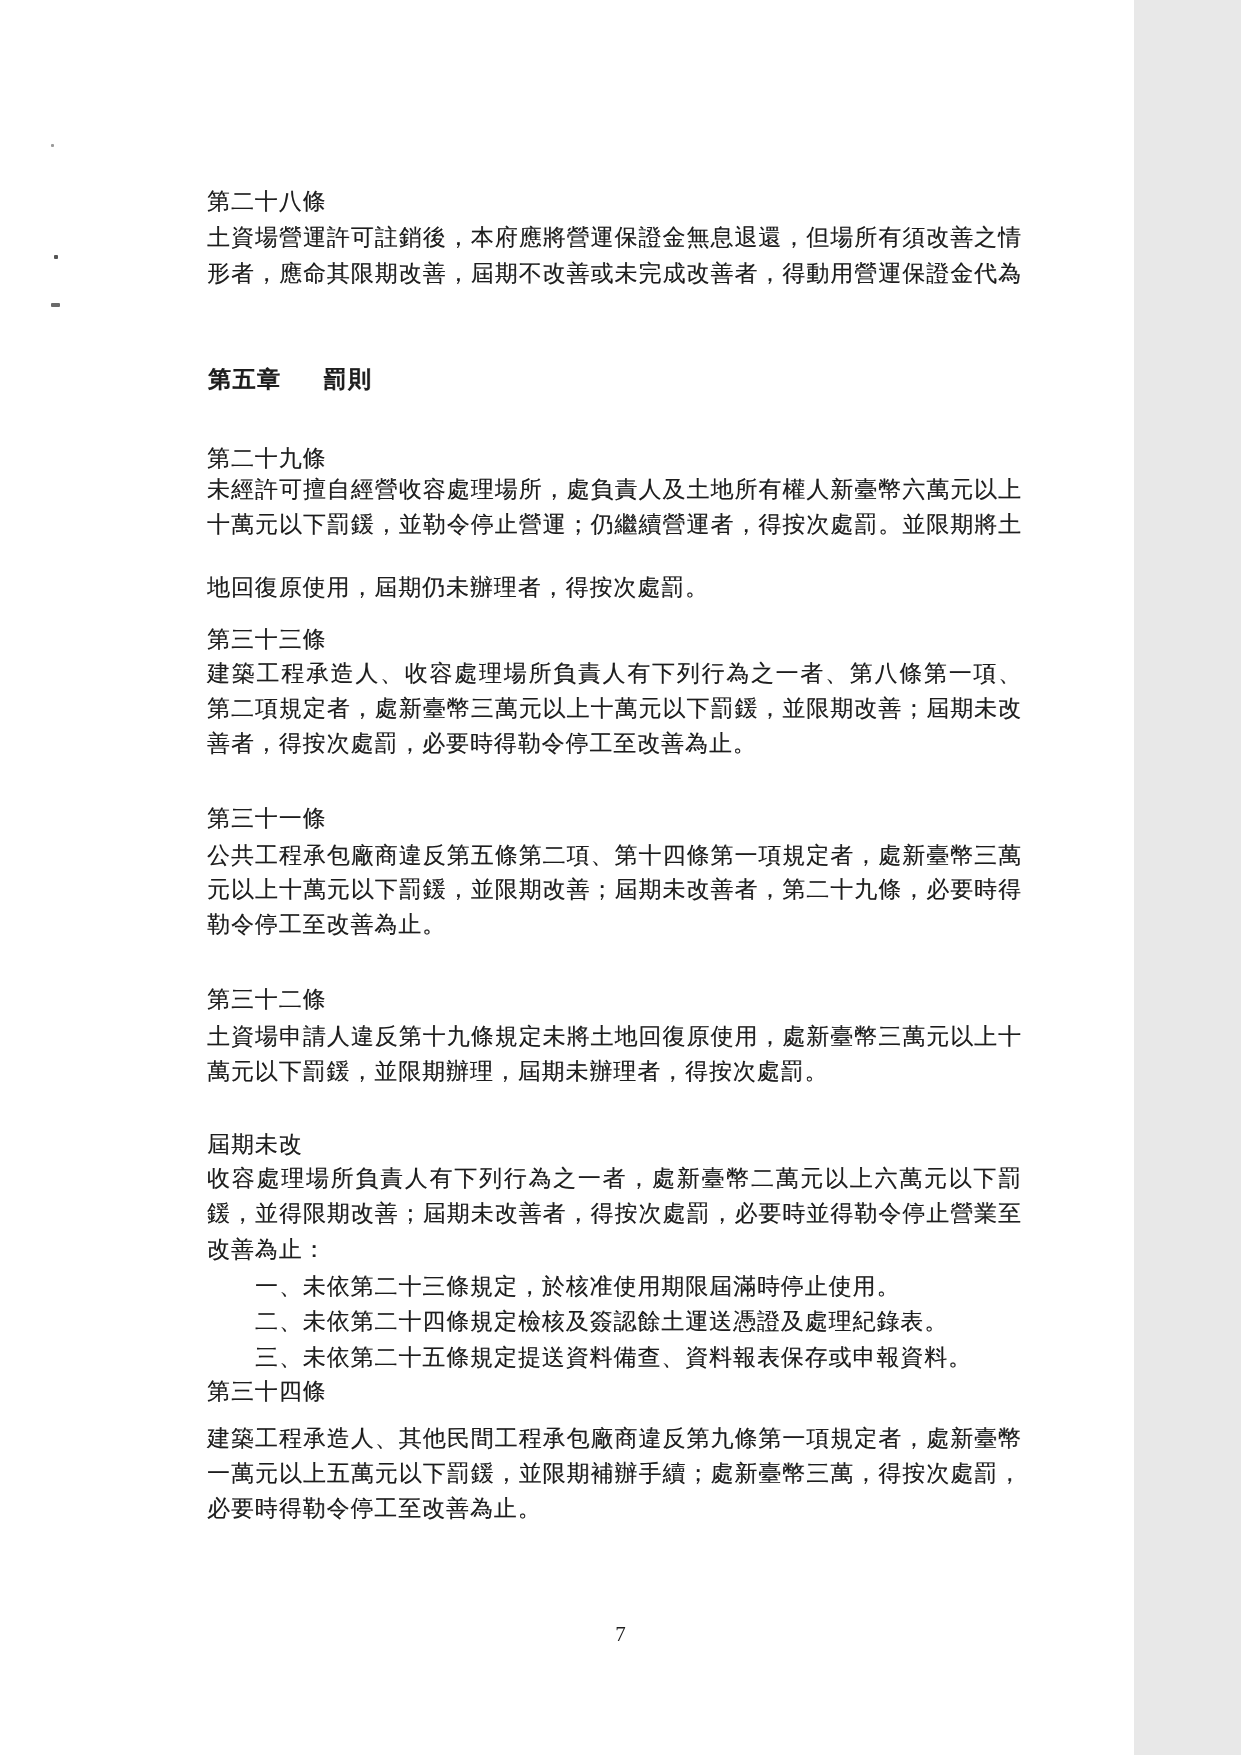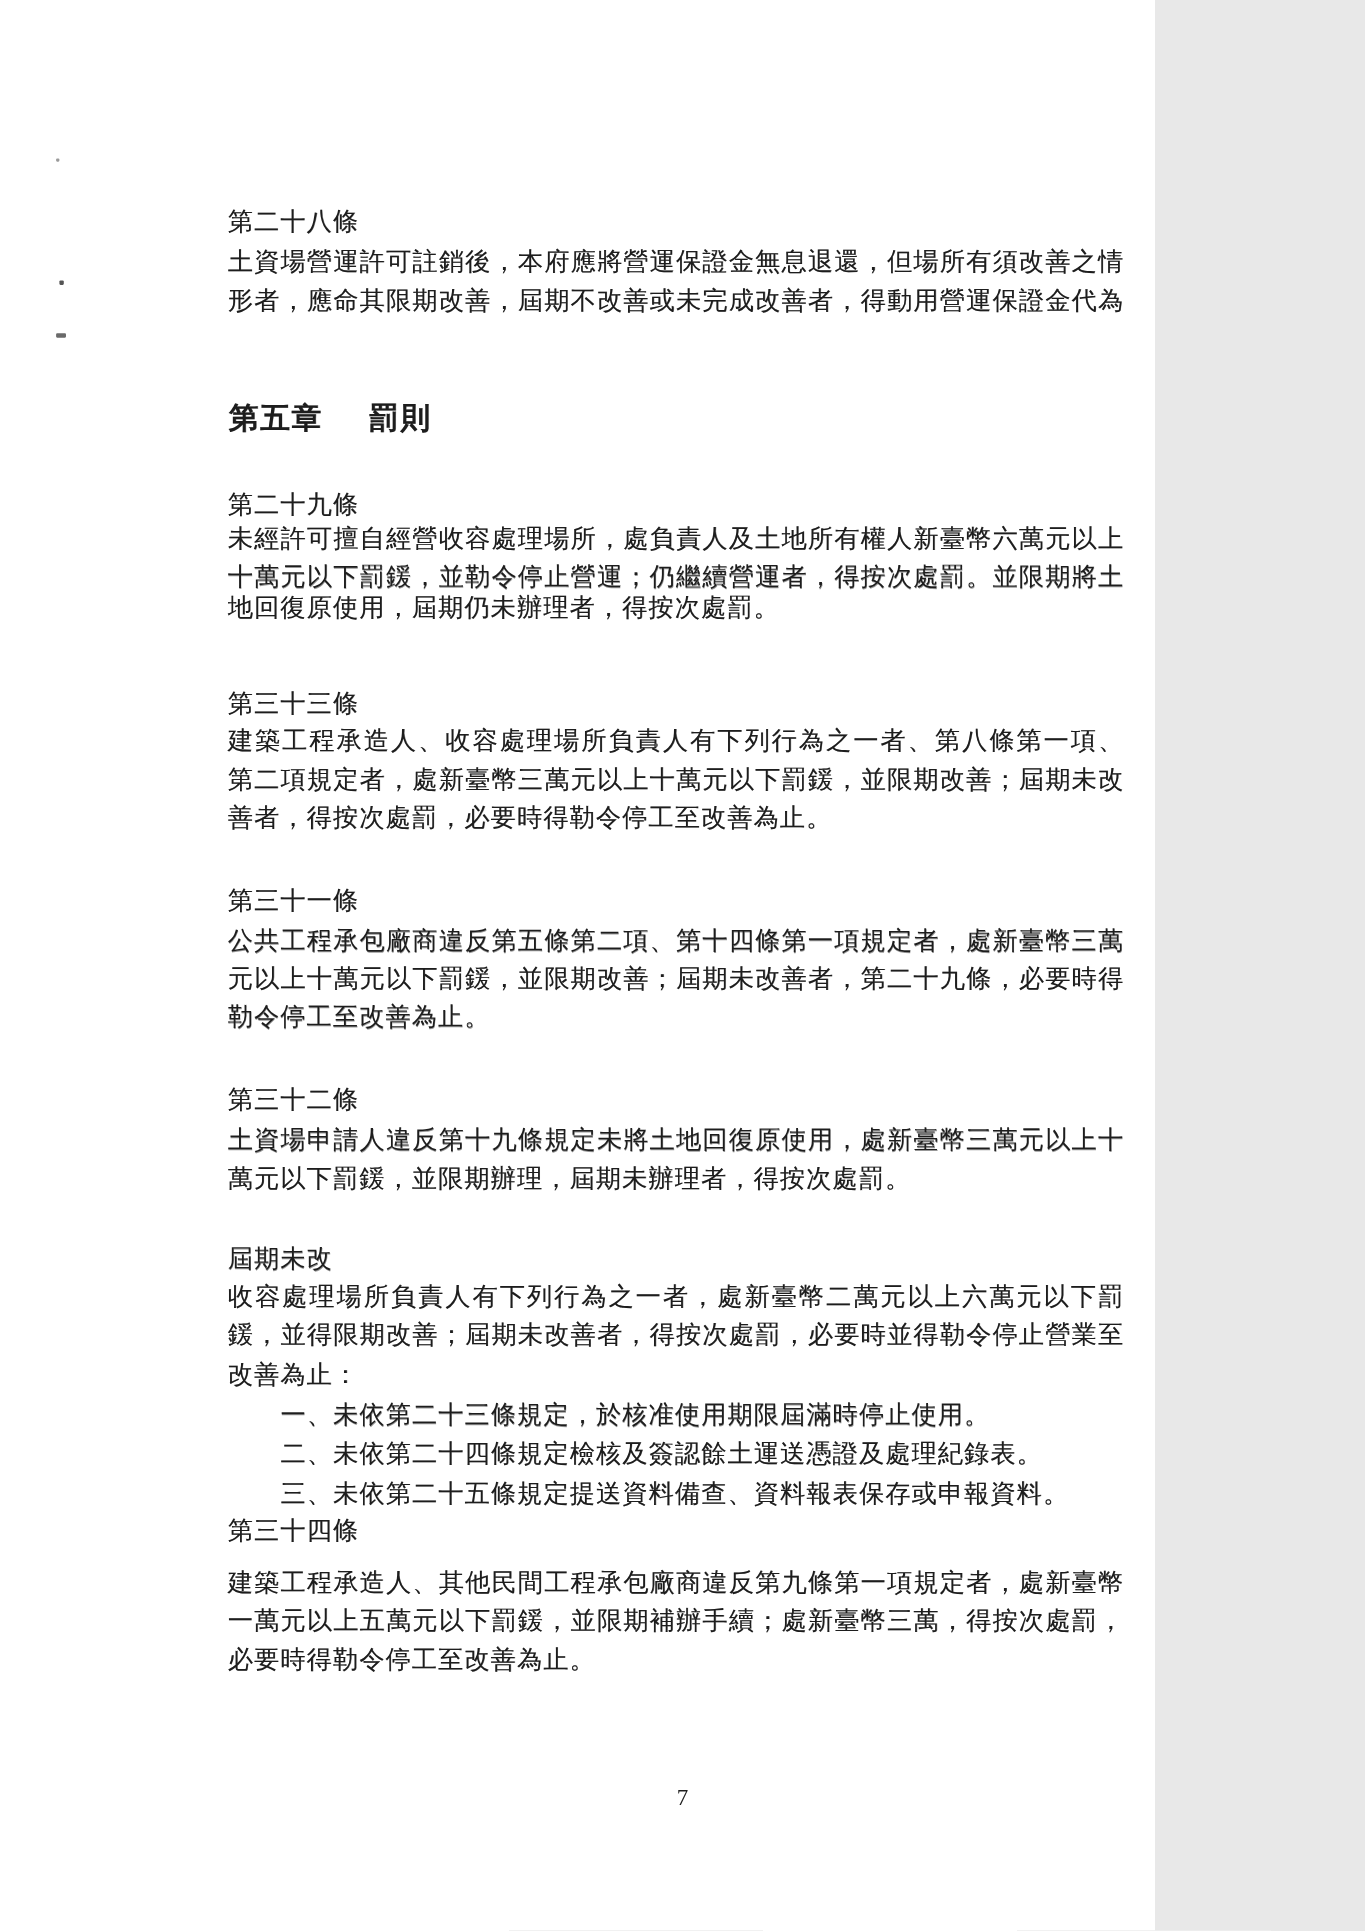--- a/index.html
+++ b/index.html
@@ -1,39 +1,39 @@
 <!DOCTYPE html>
 <html><head>
 <meta charset="utf-8">
 <style>
   html,body { margin:0; padding:0; background:#e8e8e8; }
   .page {
     position:relative;
-    width:1050px; height:1755px;
+    width:1134px; height:1755px;
     background:#ffffff;
     overflow:hidden;
     font-family:"Liberation Serif","DejaVu Serif",serif;
     color:#1d1d1d;
   }
   .h, .l {
     position:absolute;
     left:207px; width:815px;
     font-size:23px; line-height:36px;
     letter-spacing:0.9px;
     text-shadow:0.3px 0.3px 0.5px rgba(25,25,25,0.45);
   }
   .fill {
     text-align:justify;
     text-align-last:justify;
   }
   .item { padding-left:48px; width:767px; }
   .chapter {
     position:absolute;
     left:208px; top:364px;
-    font-size:27px; line-height:32px;
+    font-size:23px; line-height:32px;
     font-weight:bold;
     letter-spacing:1.5px;
     text-shadow:0.4px 0.4px 0.5px rgba(25,25,25,0.5);
   }
   .chapter-title { margin-left:42px; }
   .pageno {
     position:absolute;
     top:1621px; left:0; width:1241px;
     text-align:center;
     font-size:21px; line-height:26px;
@@ -50,21 +50,21 @@
   <div class="l fill" style="top:220px">土資場營運許可註銷後，本府應將營運保證金無息退還，但場所有須改善之情</div>
   <div class="l fill" style="top:256px">形者，應命其限期改善，屆期不改善或未完成改善者，得動用營運保證金代為</div>
 
   <div class="chapter">
     <span>第五章</span><span class="chapter-title">罰則</span>
   </div>
 
   <div class="h" style="top:441px">第二十九條</div>
   <div class="l fill" style="top:507px">十萬元以下罰鍰，並勒令停止營運；仍繼續營運者，得按次處罰。並限期將土</div>
   <div class="l fill" style="top:472px">未經許可擅自經營收容處理場所，處負責人及土地所有權人新臺幣六萬元以上</div>
-  <div class="l" style="top:535px">地回復原使用，屆期仍未辦理者，得按次處罰。</div>
+  <div class="l" style="top:570px">地回復原使用，屆期仍未辦理者，得按次處罰。</div>
 
   <div class="h" style="top:622px">第三十三條</div>
   <div class="l fill" style="top:656px">建築工程承造人、收容處理場所負責人有下列行為之一者、第八條第一項、</div>
   <div class="l fill" style="top:691px">第二項規定者，處新臺幣三萬元以上十萬元以下罰鍰，並限期改善；屆期未改</div>
   <div class="l" style="top:726px">善者，得按次處罰，必要時得勒令停工至改善為止。</div>
 
   <div class="h" style="top:801px">第三十一條</div>
   <div class="l fill" style="top:838px">公共工程承包廠商違反第五條第二項、第十四條第一項規定者，處新臺幣三萬</div>
   <div class="l fill" style="top:872px">元以上十萬元以下罰鍰，並限期改善；屆期未改善者，第二十九條，必要時得</div>
   <div class="l" style="top:907px">勒令停工至改善為止。</div>

